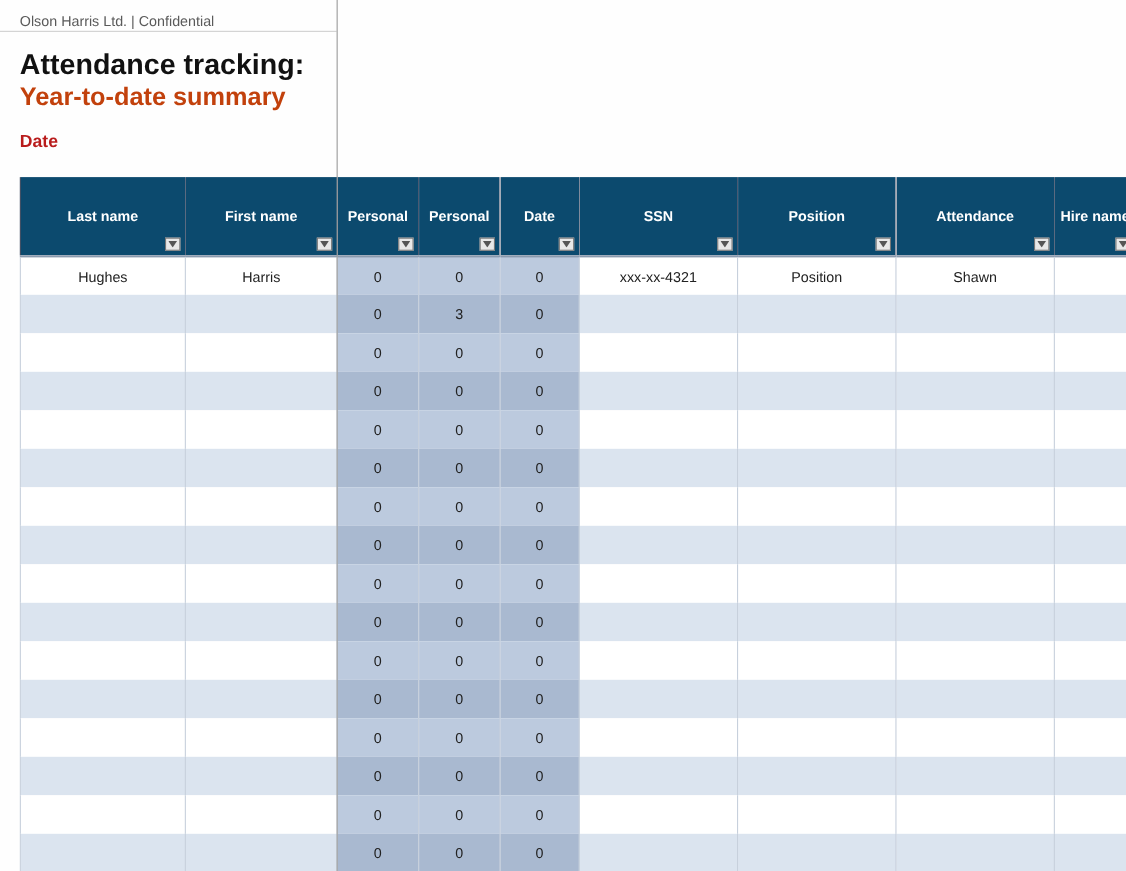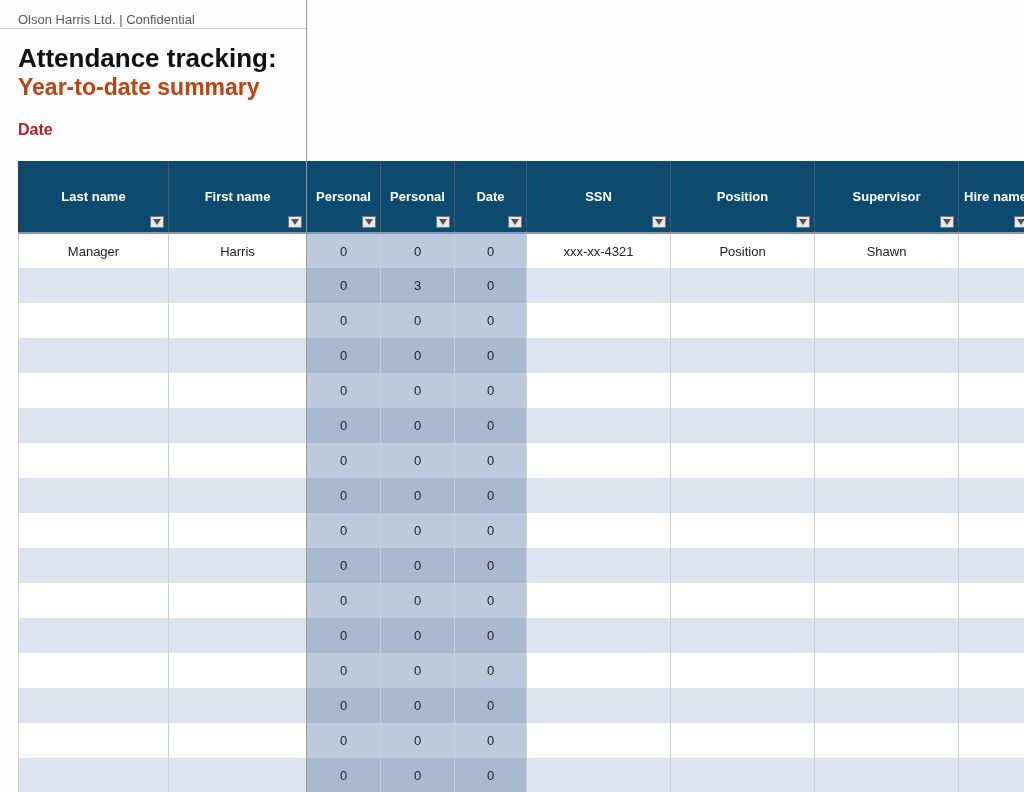--- a/index.html
+++ b/index.html
@@ -163,35 +163,35 @@
           <th><span>SSN</span><div class="filter-btn">
               <svg width="8" height="6" viewBox="0 0 8 6">
                 <polygon points="0,0 8,0 4,6" fill="#555"></polygon>
               </svg>
             </div></th>
           <th><span>Position</span><div class="filter-btn">
               <svg width="8" height="6" viewBox="0 0 8 6">
                 <polygon points="0,0 8,0 4,6" fill="#555"></polygon>
               </svg>
             </div></th>
-          <th><span>Supervisor</span><div class="filter-btn">
+          <th><span>Attendance</span><div class="filter-btn">
               <svg width="8" height="6" viewBox="0 0 8 6">
                 <polygon points="0,0 8,0 4,6" fill="#555"></polygon>
               </svg>
             </div></th>
           <th><span>Hire name</span><div class="filter-btn">
               <svg width="8" height="6" viewBox="0 0 8 6">
                 <polygon points="0,0 8,0 4,6" fill="#555"></polygon>
               </svg>
             </div></th>
         </tr>
     </thead>
     <tbody id="body-rows">
         <tr class="light">
-          <td>Manager</td>
+          <td>Hughes</td>
           <td>Harris</td>
           <td class="hcol">0</td>
           <td class="hcol">0</td>
           <td class="hcol">0</td>
           <td>xxx-xx-4321</td>
           <td>Position</td>
           <td>Shawn</td>
           <td></td>
         </tr>
         <tr class="shade">

